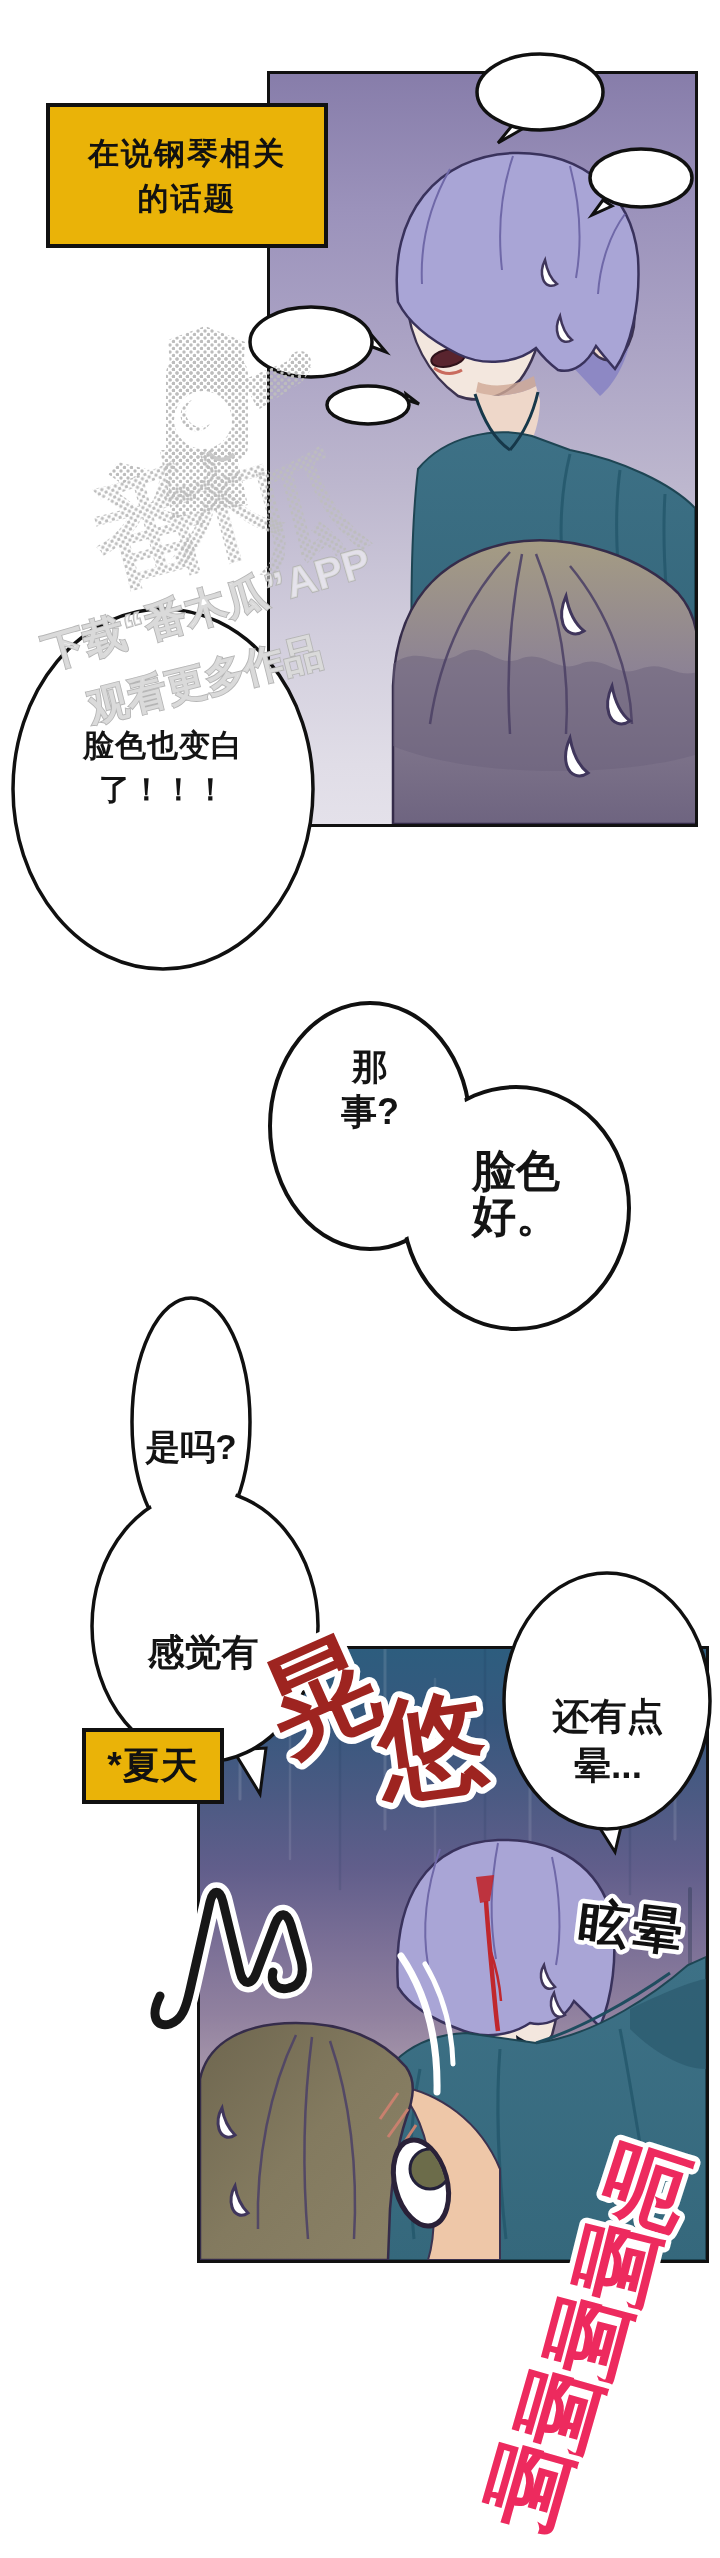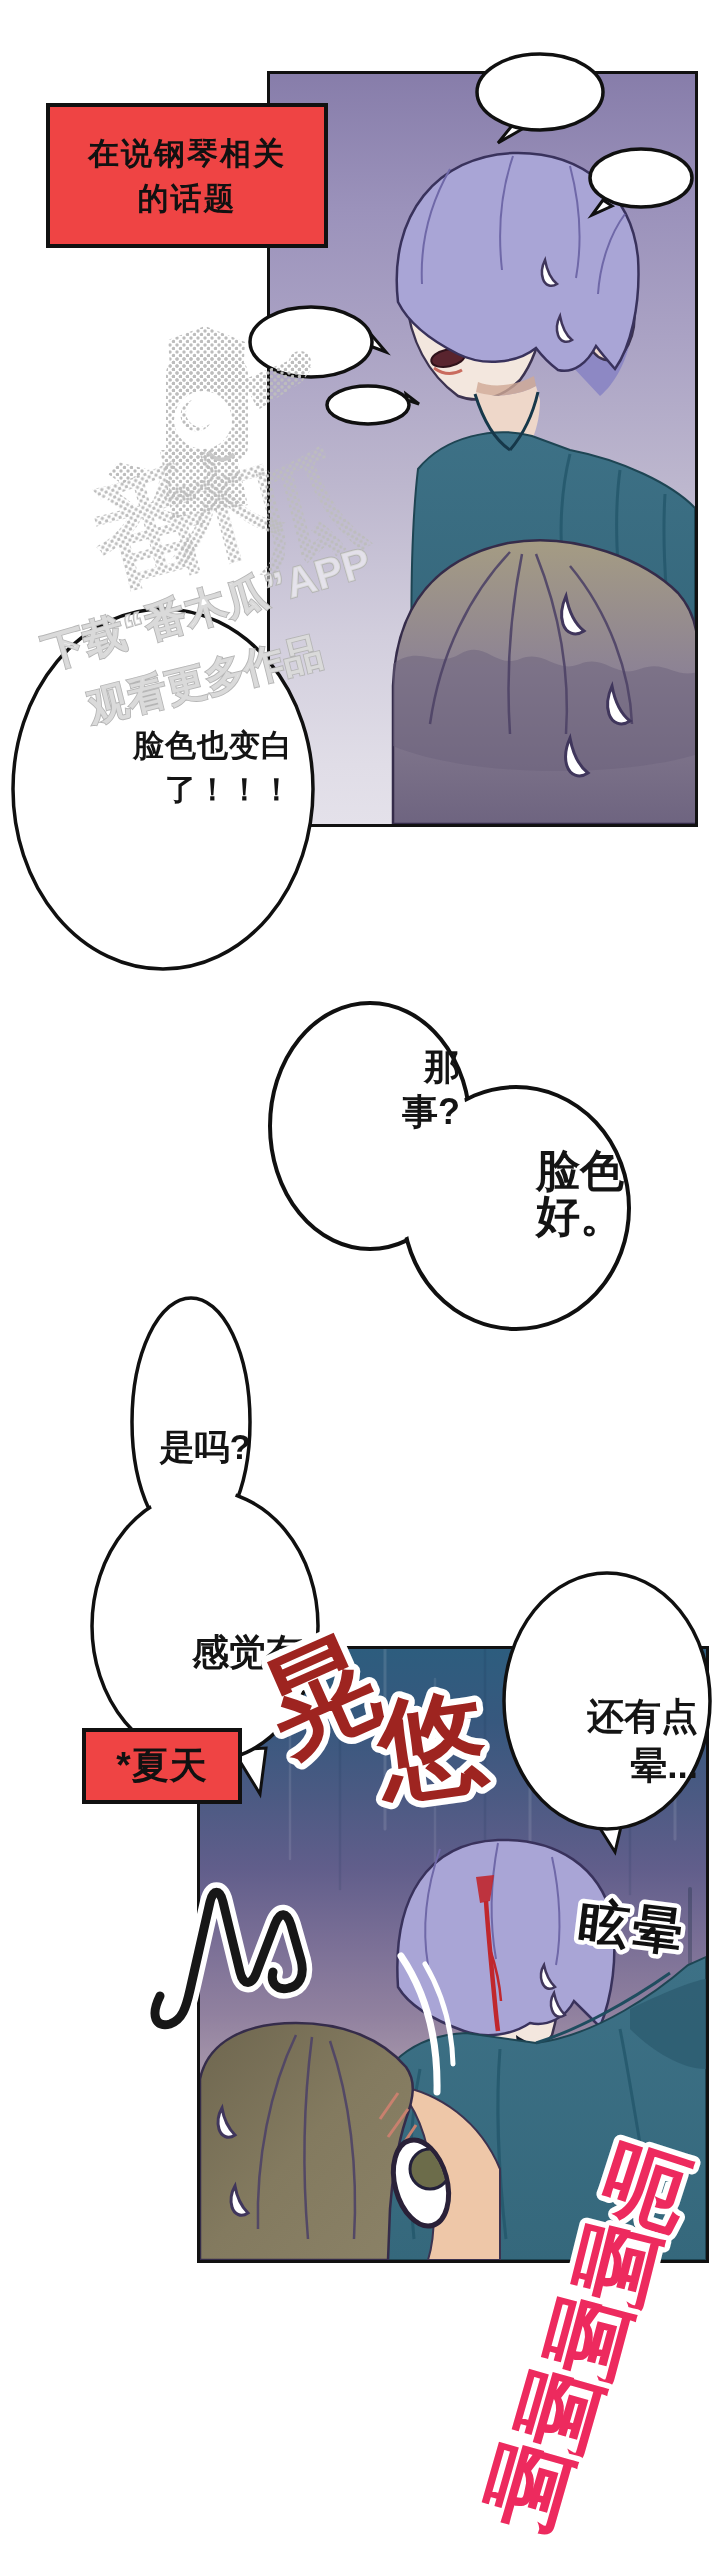--- a/index.html
+++ b/index.html
@@ -8,26 +8,26 @@
   .panel{position:absolute;border:3px solid #111;box-sizing:border-box;z-index:1;overflow:hidden;}
   #panel1{left:267px;top:71px;width:431px;height:756px;
     background:linear-gradient(180deg,var(--panel1-bg-top,#877daa) 0%,#9b92bb 18%,#aaa2c4 35%,#bdb7ce 55%,#d2cedd 75%,#e0dde7 92%,var(--panel1-bg-bottom,#e4e1ea) 100%);}
   #panel2{left:197px;top:1646px;width:512px;height:617px;
     background:linear-gradient(180deg,var(--panel2-bg-top,#2d5d7e) 0%,#37587e 12%,#4b5a83 24%,#615e8b 36%,var(--panel2-bg-mid,#7a6f96) 48%,#91819f 60%,#a898ab 70%,#c0b2bd 80%,#d9cdd5 90%,var(--panel2-bg-bottom,#ece4e9) 100%);}
   .panel svg{position:absolute;left:0;top:0;display:block;}
   svg.layer{position:absolute;left:0;top:0;}
   #bubble-layer{z-index:3;}
   #sfx-layer{z-index:5;}
   #watermark-layer{z-index:6;}
-  .caption{position:absolute;background:#ef4444;border:4px solid #111;box-sizing:border-box;
+  .caption{position:absolute;background:#eab308;border:4px solid #111;box-sizing:border-box;
     display:flex;flex-direction:column;align-items:center;justify-content:center;
     font-weight:bold;color:#111;z-index:7;text-align:center;}
   #caption-top{left:46px;top:103px;width:282px;height:145px;font-size:31px;line-height:45px;letter-spacing:2px;}
-  #caption-summer{left:82px;top:1728px;width:160px;height:76px;font-size:37px;letter-spacing:1px;}
-  .bubtxt{position:absolute;z-index:4;font-weight:bold;color:var(--text-black,#141414);text-align:right;}
+  #caption-summer{left:82px;top:1728px;width:142px;height:76px;font-size:37px;letter-spacing:1px;}
+  .bubtxt{position:absolute;z-index:4;font-weight:bold;color:var(--text-black,#141414);text-align:center;}
   #bt-pale{left:33px;top:724px;width:260px;font-size:31px;line-height:44px;letter-spacing:1px;}
   #bt-ask{left:280px;top:1044px;width:180px;font-size:36px;line-height:45px;}
   #bt-complexion{left:408px;top:1148px;width:216px;font-size:44px;line-height:45px;}
   #bt-really{left:131px;top:1424px;width:120px;font-size:35px;}
   #bt-cold{left:103px;top:1592px;width:200px;font-size:37px;line-height:49px;margin-top:36px;}
   #bt-dizzy{left:518px;top:1652px;width:180px;font-size:37px;line-height:49px;margin-top:40px;}
   .sfx-text{font-weight:bold;paint-order:stroke;stroke-linejoin:round;text-anchor:middle;}
 </style>
 </head>
 <body>

